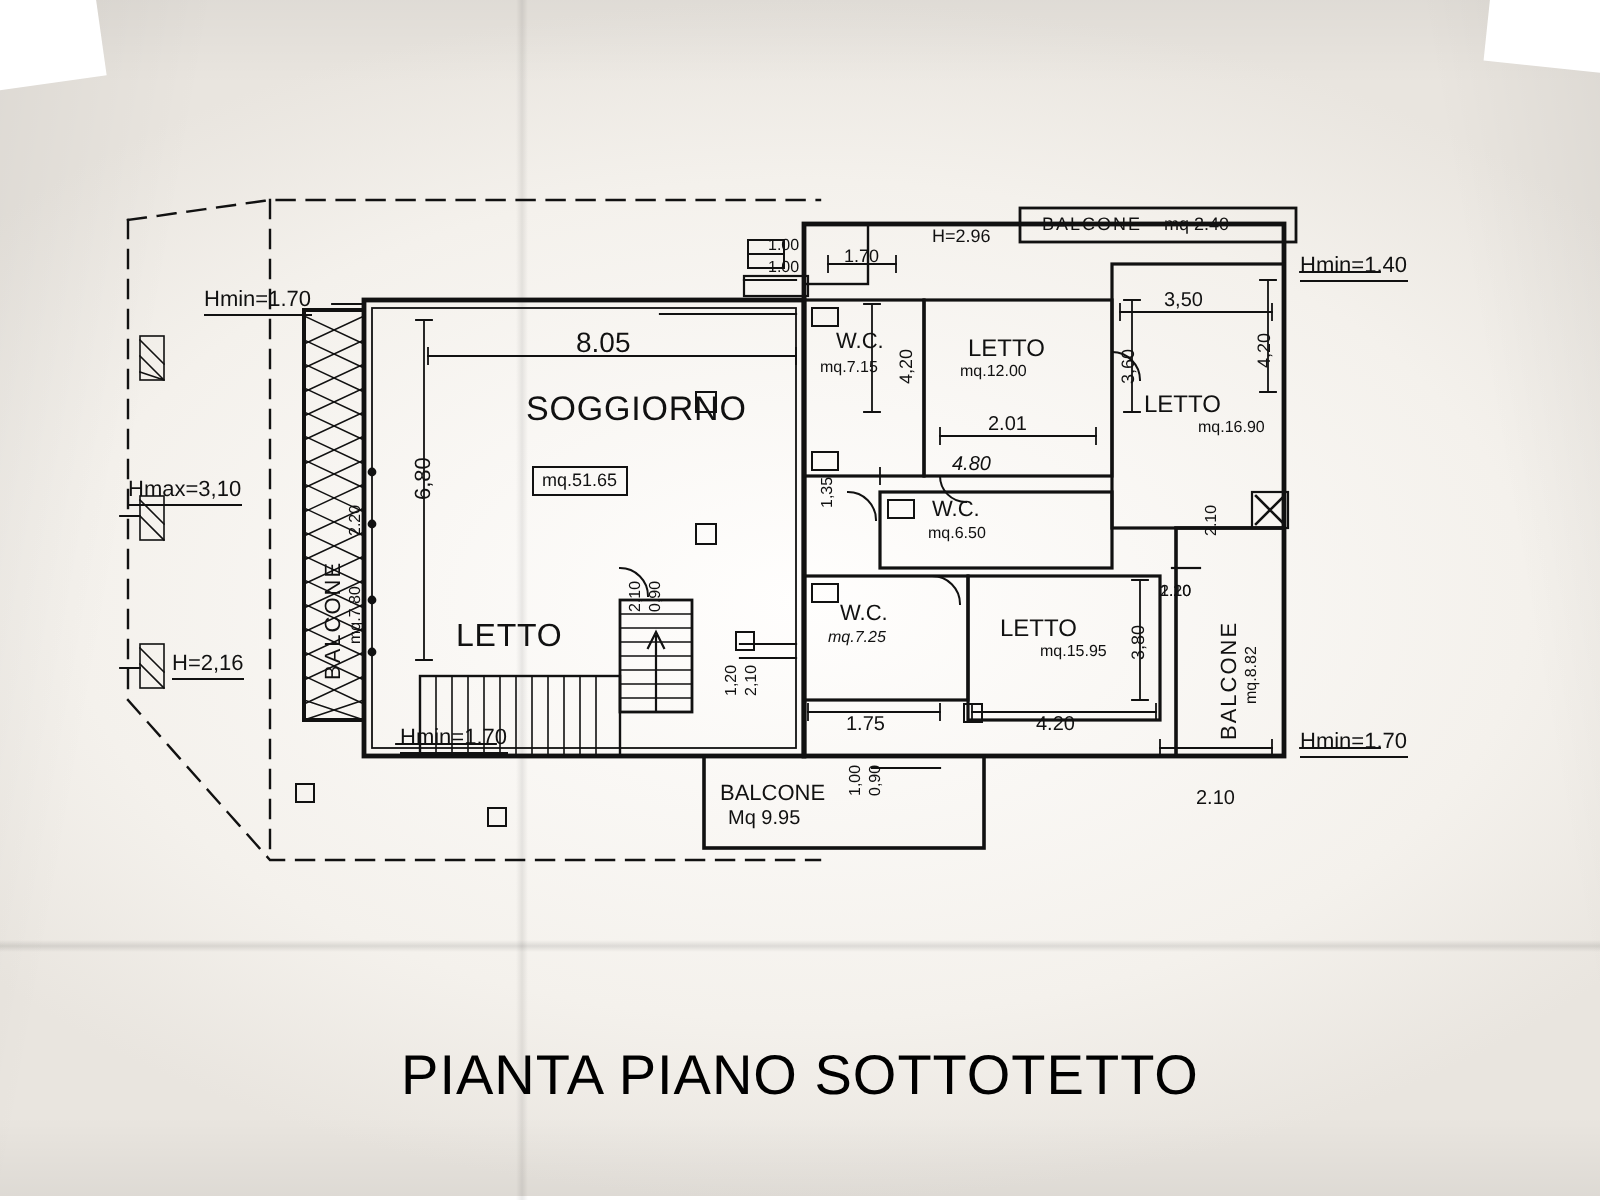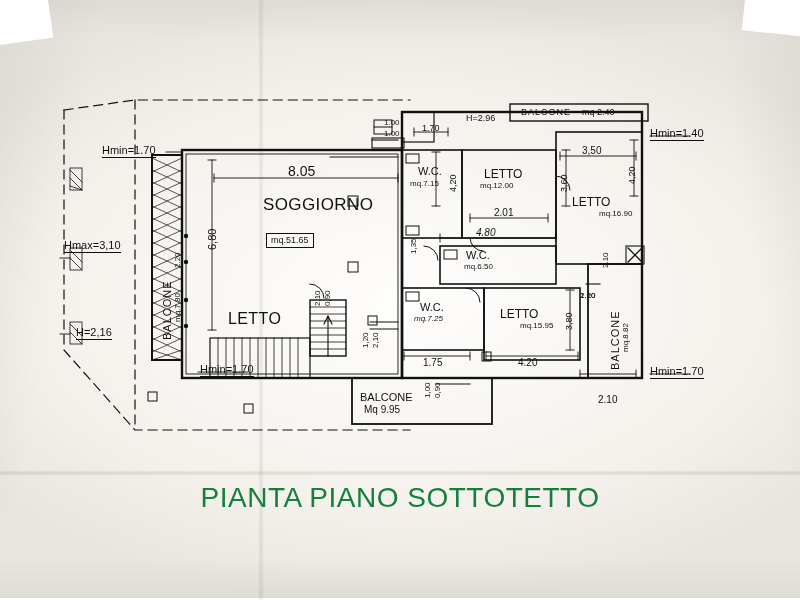--- a/index.html
+++ b/index.html
@@ -59,25 +59,25 @@
   .lbl {
     position: absolute;
     color: #111;
     white-space: nowrap;
     font-family: "Liberation Sans", sans-serif;
     line-height: 1;
   }
   .title {
     position: absolute;
     left: 0; right: 0;
-    top: 482px;
+    top: 522px;
     text-align: center;
     font-size: 28px;
     letter-spacing: 0.5px;
-    color: #15803d;
+    color: #000000;
     font-family: "Liberation Sans", sans-serif;
   }
   .rot90 { transform: rotate(-90deg); transform-origin: left top; }
 </style>
 </head>
 <body>
 
 <div id="sheet">
   <div class="paper-shade"></div>
 
@@ -271,21 +271,21 @@
   <div class="lbl rot90" style="left:174px;top:322px;font-size:8px;">mq.7.80</div>
 
   <div class="lbl rot90" style="left:610px;top:370px;font-size:11px;letter-spacing:1px;">BALCONE</div>
   <div class="lbl rot90" style="left:622px;top:352px;font-size:8px;">mq.8.82</div>
 
   <div class="lbl" style="left:521px;top:108px;font-size:9px;letter-spacing:1px;">BALCONE</div>
   <div class="lbl" style="left:582px;top:108px;font-size:9px;">mq 2.40</div>
 
   <div class="lbl" style="left:102px;top:145px;font-size:11px;border-bottom:1px solid #111;padding-bottom:1px;">Hmin=1.70</div>
   <div class="lbl" style="left:64px;top:240px;font-size:11px;border-bottom:1px solid #111;padding-bottom:1px;text-align:center;">Hmax=3,10</div>
-  <div class="lbl" style="left:76px;top:327px;font-size:11px;border-bottom:1px solid #111;padding-bottom:1px;">H=2,16</div>
+  <div class="lbl" style="left:86px;top:327px;font-size:11px;border-bottom:1px solid #111;padding-bottom:1px;">H=2,16</div>
   <div class="lbl" style="left:200px;top:364px;font-size:11px;border-bottom:1px solid #111;padding-bottom:1px;">Hmin=1.70</div>
   <div class="lbl" style="left:650px;top:128px;font-size:11px;border-bottom:1px solid #111;padding-bottom:1px;">Hmin=1.40</div>
   <div class="lbl" style="left:650px;top:366px;font-size:11px;border-bottom:1px solid #111;padding-bottom:1px;">Hmin=1.70</div>
 
   <div class="lbl" style="left:288px;top:164px;font-size:14px;">8.05</div>
   <div class="lbl rot90" style="left:207px;top:250px;font-size:11px;">6,80</div>
   <div class="lbl rot90" style="left:174px;top:268px;font-size:8px;">2.20</div>
 
   <div class="lbl rot90" style="left:314px;top:306px;font-size:8px;">2,10</div>
   <div class="lbl rot90" style="left:324px;top:306px;font-size:8px;">0,90</div>

